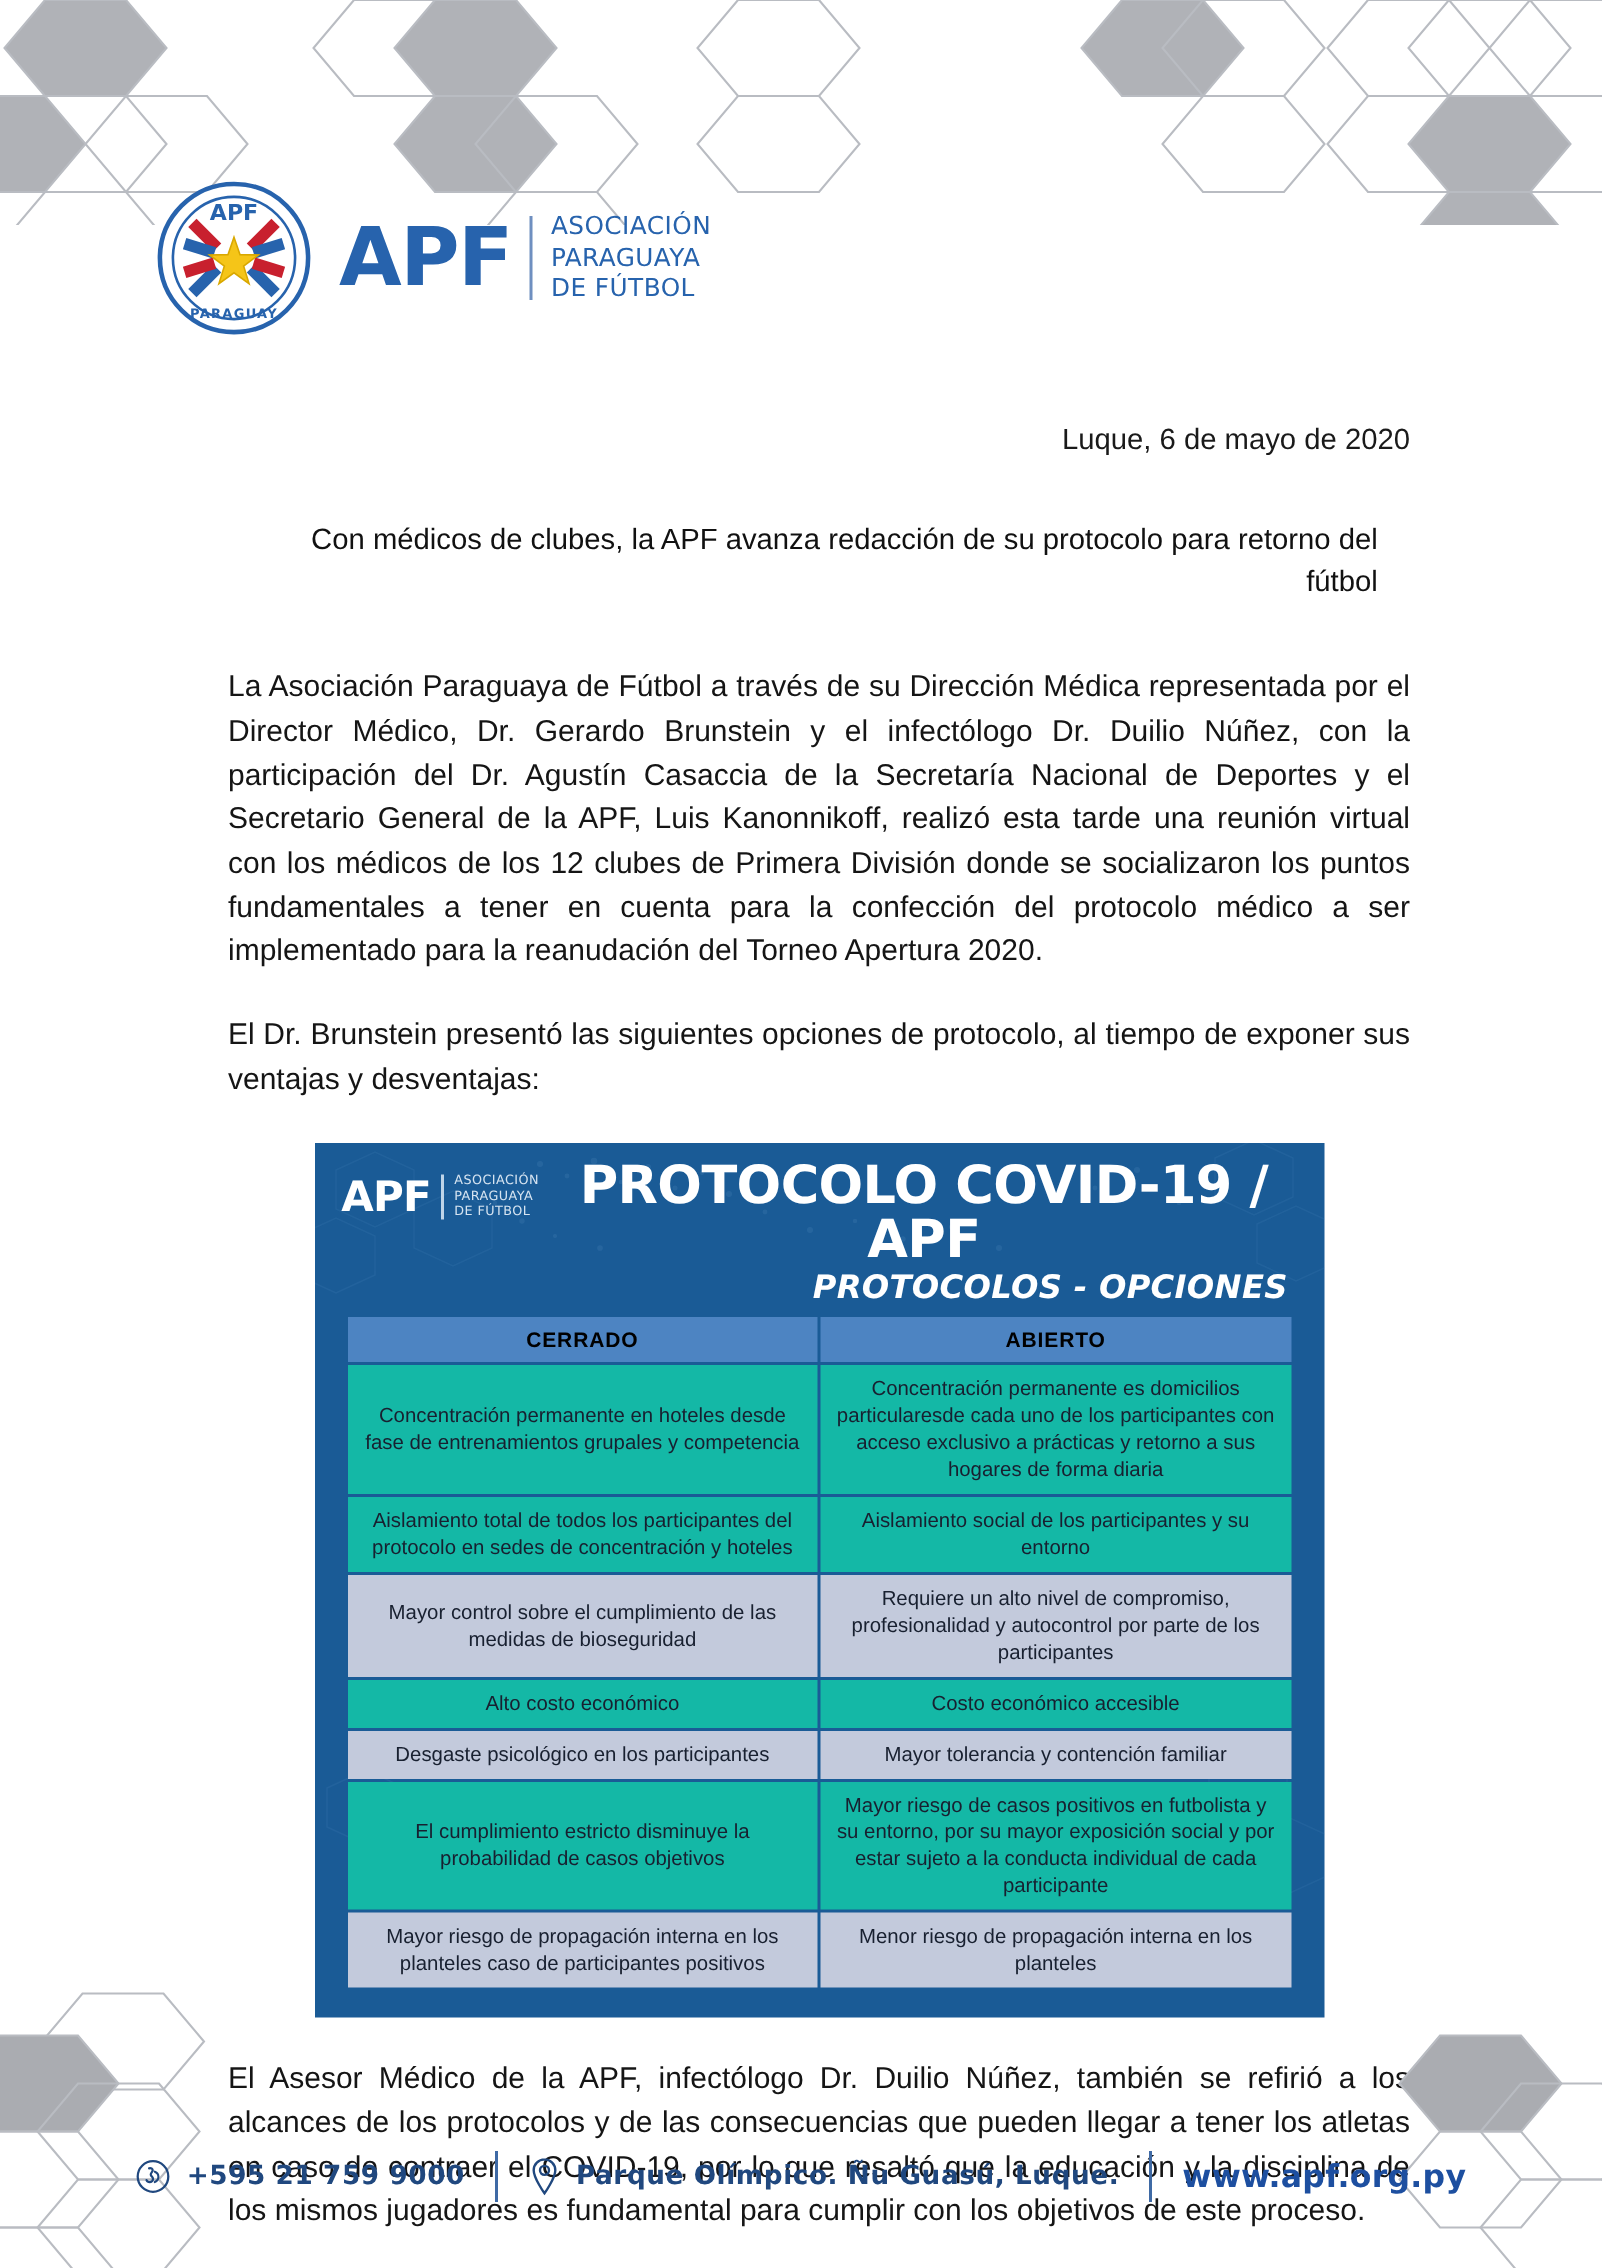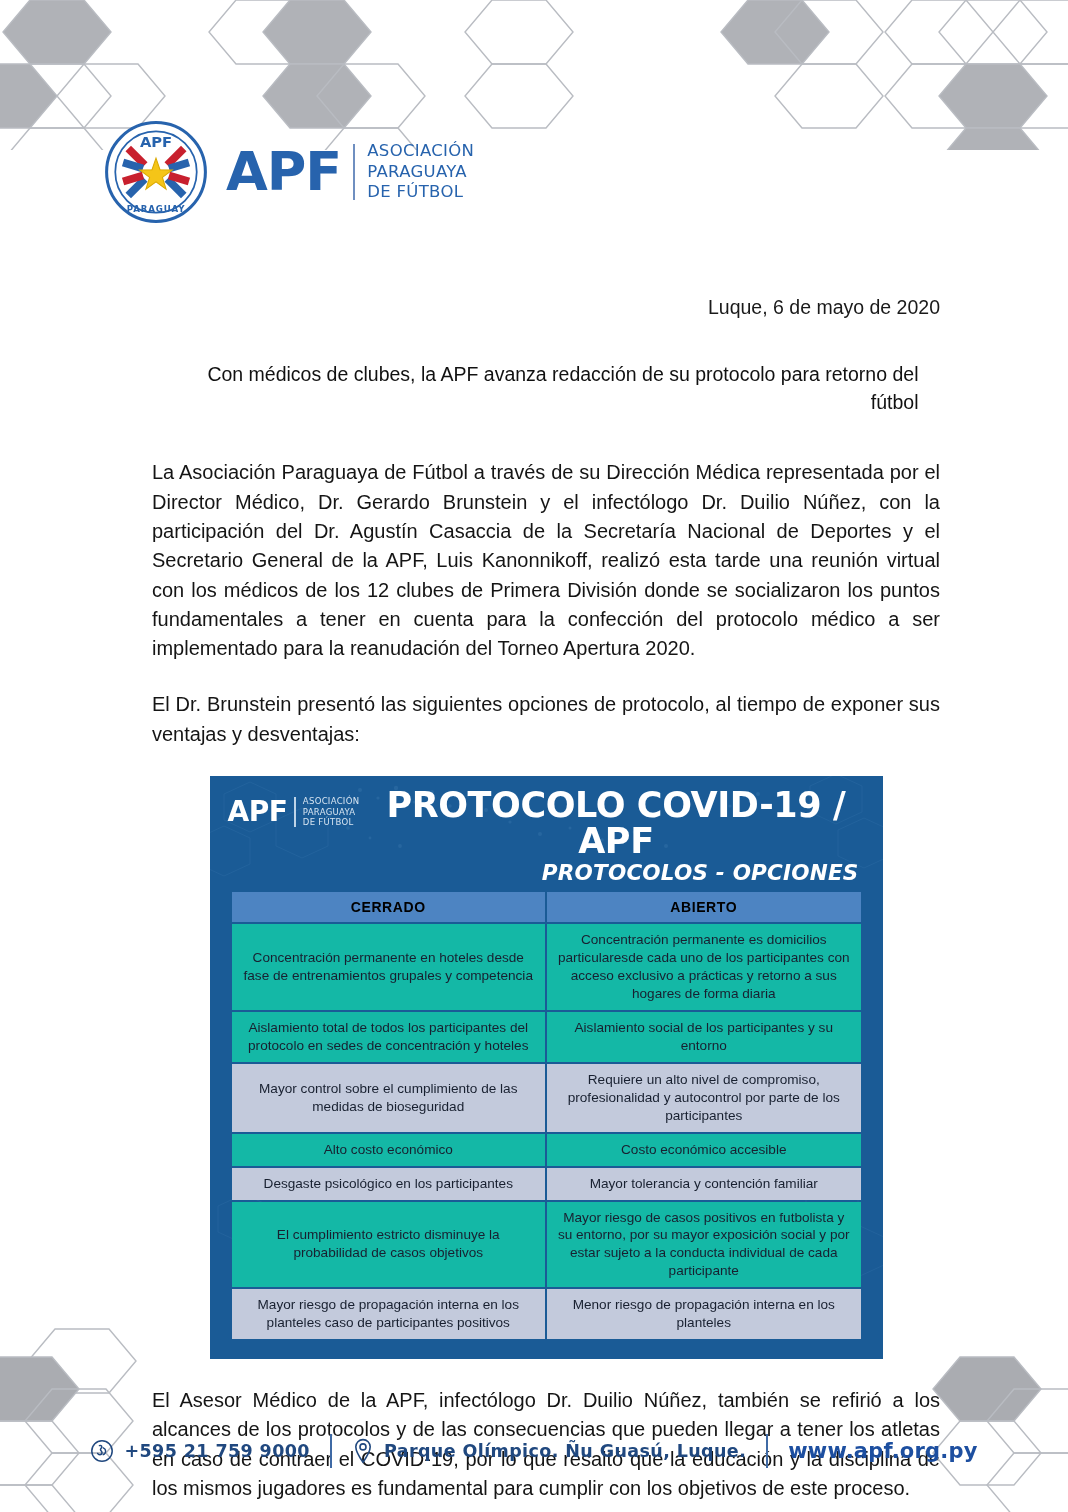--- a/index.html
+++ b/index.html
@@ -54,21 +54,21 @@
     font-size: 16.5px;
     line-height: 1.24;
     color: #2763ad;
     letter-spacing: 0.3px;
   }
 
   
   .content {
     position: absolute;
     left: 152px;
-    top: 296px;
+    top: 282px;
     width: 788px;
   }
   .doc-date {
     text-align: right;
     font-size: 19.5px;
     color: #1a1a1a;
     margin-bottom: 42px;
   }
   .doc-title {
     text-align: right;

